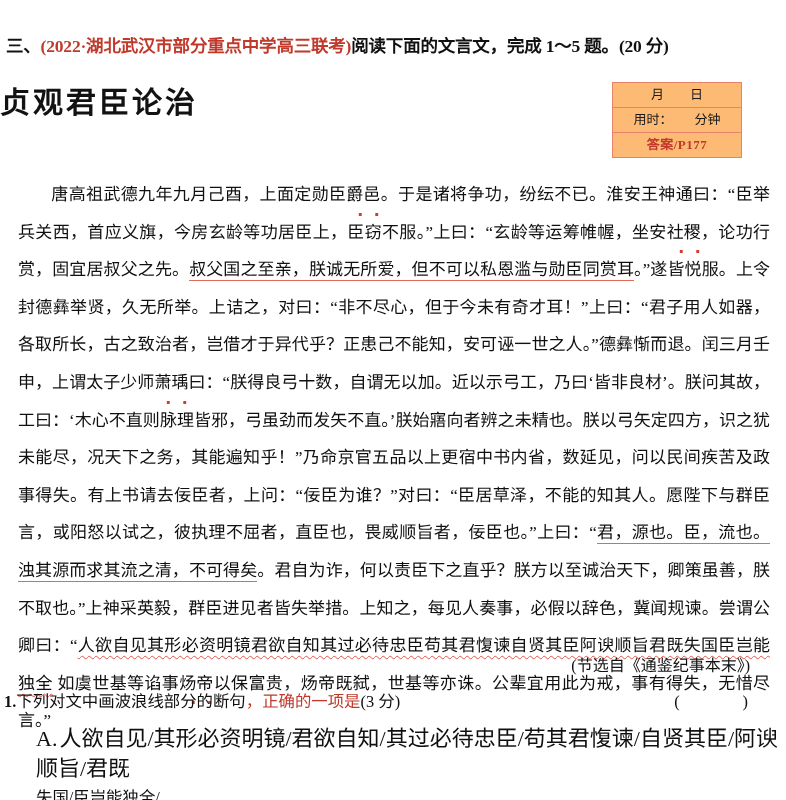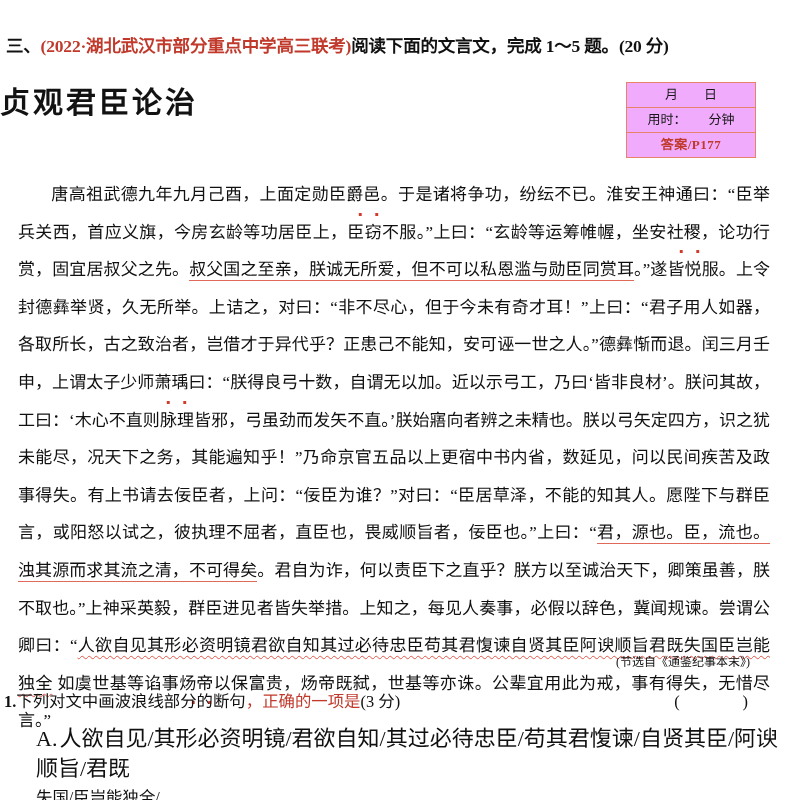--- a/index.html
+++ b/index.html
@@ -52,26 +52,26 @@
     text-align: left;
     font-size: 30px;
     font-weight: bold;
     letter-spacing: 3px;
     font-family: "Liberation Serif", "DejaVu Serif", serif;
   }
 
   
   .info-box {
     position: absolute;
-    right: 30px;
+    right: 44px;
     top: 82px;
     width: 130px;
     border: 1.3px solid #e8826b;
     box-sizing: border-box;
-    background: #f0abfc;
+    background: #fdba74;
   }
   .info-row {
     height: 24px;
     line-height: 24px;
     border-bottom: 1.3px solid #e8826b;
     font-size: 13px;
     text-align: center;
     color: #1a1a1a;
     white-space: nowrap;
   }
@@ -126,21 +126,21 @@
     text-decoration: underline wavy #e0574a;
     text-underline-offset: 4px;
     text-decoration-thickness: 1px;
   }
 
   
   .source {
     position: absolute;
     right: 36px;
     top: 652px;
-    font-size: 12px;
+    font-size: 16px;
     color: #111;
     white-space: nowrap;
   }
 
   
   .question {
     position: absolute;
     left: 4px;
     top: 688px;
     width: 778px;

